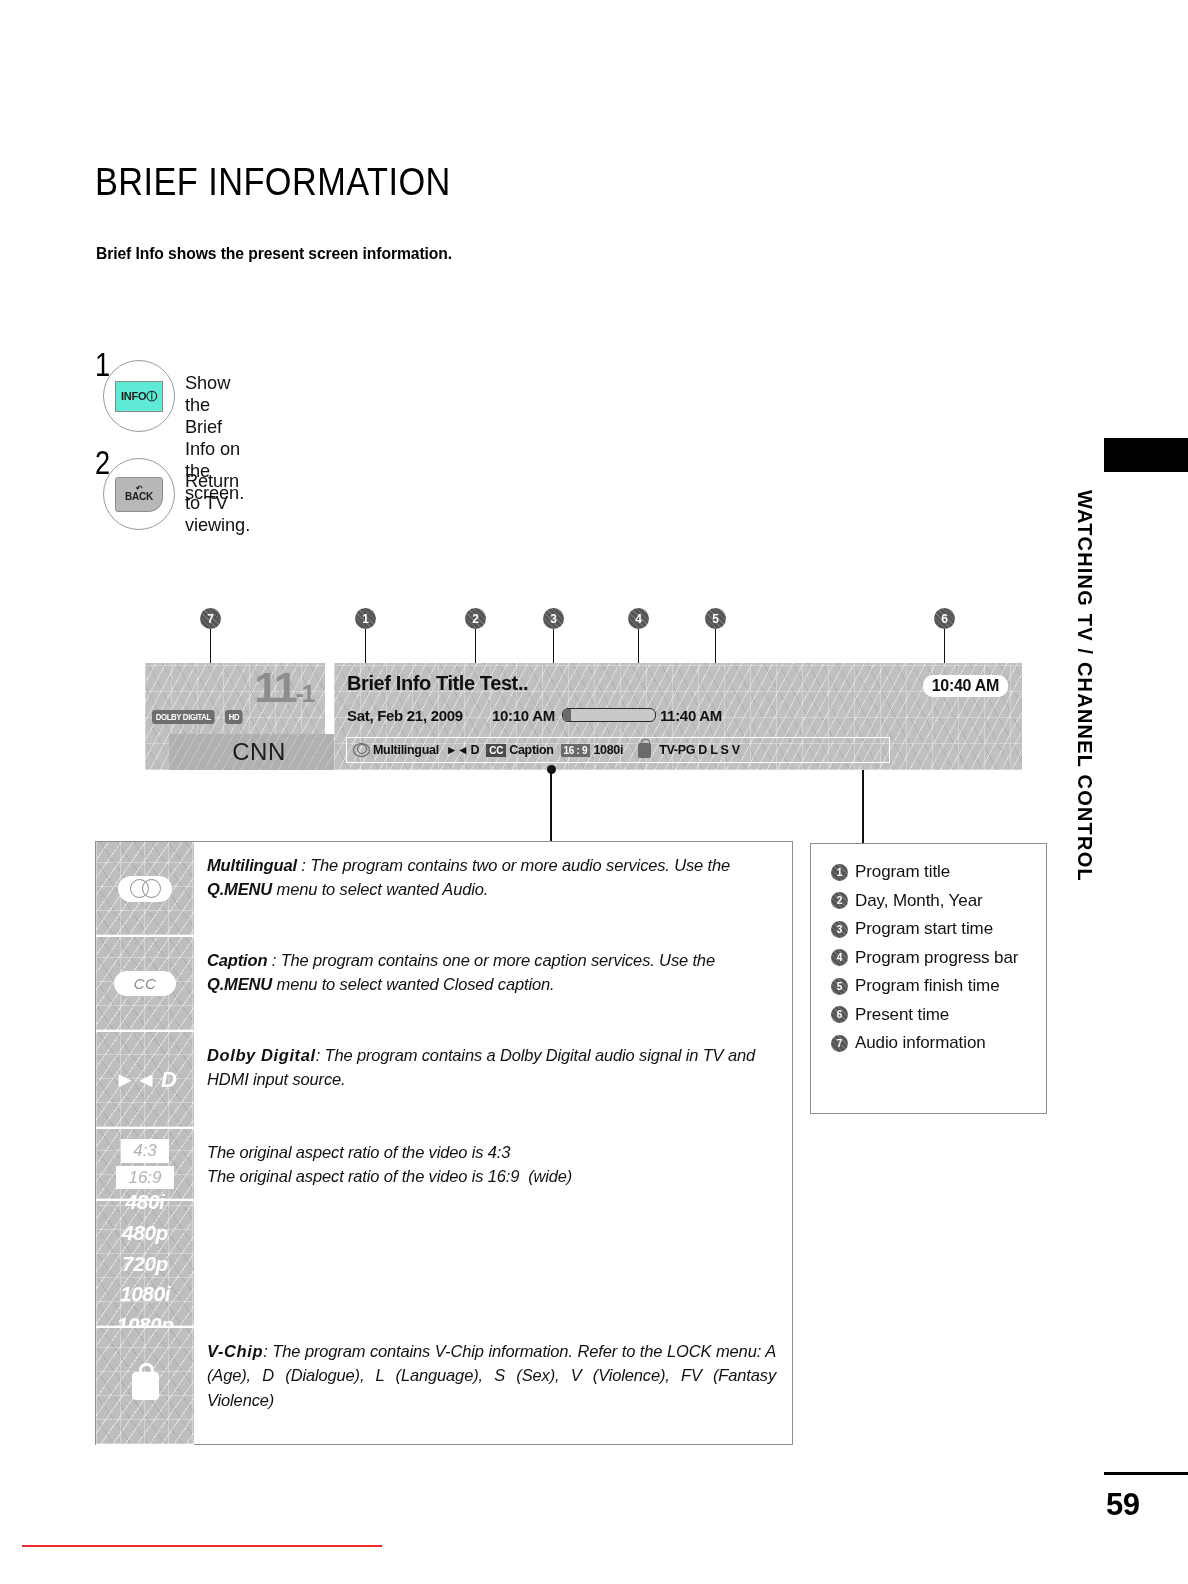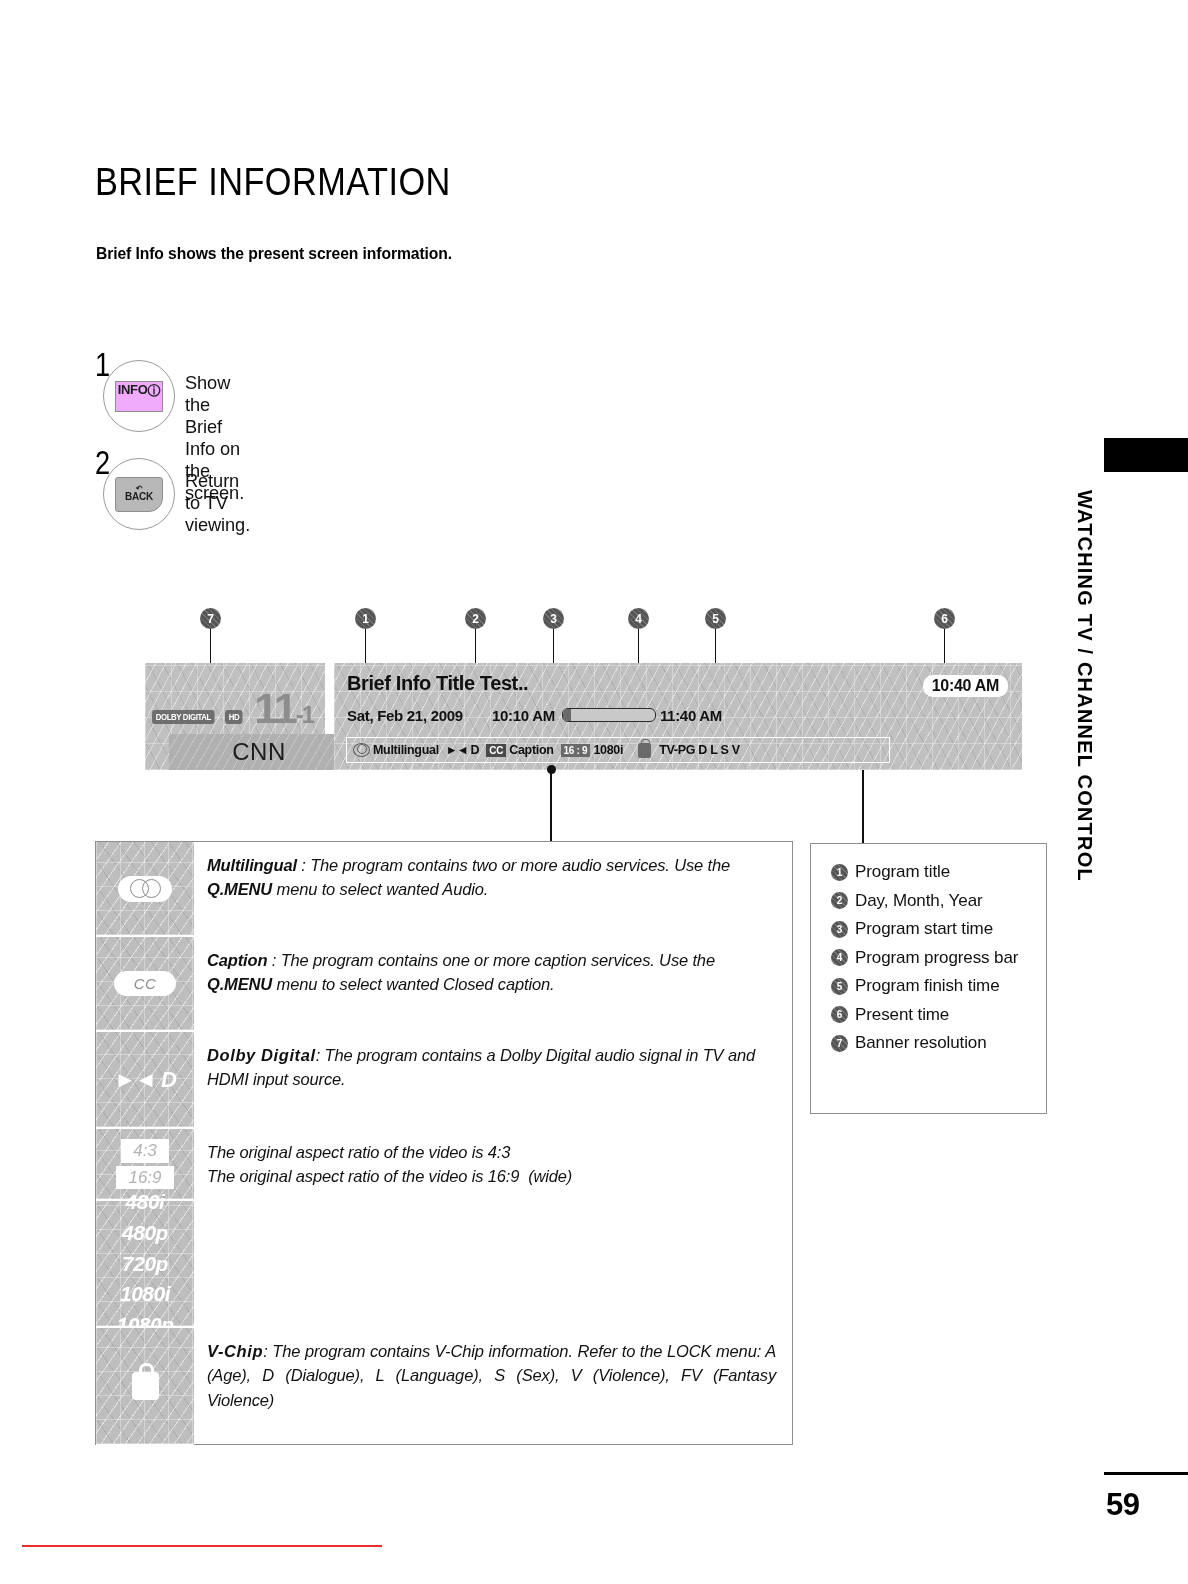--- a/index.html
+++ b/index.html
@@ -32,23 +32,23 @@
     position:absolute;font-size:34px;font-weight:400;color:#000;
     font-family:"Liberation Sans Narrow","Liberation Sans",sans-serif;
     transform:scaleX(0.8);transform-origin:left top;
   }
   .step-circle{
     position:absolute;width:70px;height:70px;border-radius:50%;
     border:1.3px solid #9a9a9a;background:#fff;
     display:flex;align-items:center;justify-content:center;
   }
   .btn-info{
-    width:46px;height:29px;background:#f0abfc;border:1px solid #8d8d8d;
-    display:flex;justify-content:center;
-    font-size:13px;font-weight:bold;color:#1c1c1c;letter-spacing:-0.3px;
+    width:46px;height:29px;background:#5eead4;border:1px solid #8d8d8d;
+    display:flex;align-items:center;justify-content:center;
+    font-size:11px;font-weight:bold;color:#1c1c1c;letter-spacing:-0.3px;
   }
   .btn-back{
     width:46px;height:33px;background:#b8b8b8;border:1px solid #8d8d8d;
     border-radius:3px 3px 14px 3px;
     display:flex;flex-direction:column;align-items:center;justify-content:center;
     font-size:10px;font-weight:bold;color:#1c1c1c;letter-spacing:-0.2px;
     line-height:1;
   }
   .btn-back .arc{font-size:8px;line-height:6px;}
   .step-text{
@@ -63,21 +63,21 @@
     background-image:
       repeating-linear-gradient(0deg, rgba(255,255,255,.30) 0 1px, rgba(0,0,0,0) 1px 26px),
       repeating-linear-gradient(90deg, rgba(255,255,255,.30) 0 1px, rgba(0,0,0,0) 1px 26px),
       repeating-linear-gradient(118deg, rgba(255,255,255,.45) 0 1px, rgba(0,0,0,0) 1px 9px),
       repeating-linear-gradient(62deg, rgba(150,150,150,.35) 0 1px, rgba(0,0,0,0) 1px 13px);
   }
   #bn-left{position:absolute;left:0;top:0;width:180px;height:107px;}
   #bn-right{position:absolute;left:189px;top:0;width:688px;height:107px;}
 
   .bn-chan{
-    position:absolute;right:12px;top:21px;
+    position:absolute;right:12px;top:0;
     font-size:43px;font-weight:bold;color:#8d8d8d;letter-spacing:-2px;
     font-family:"Liberation Sans",sans-serif;
   }
   .bn-chan .sub{font-size:24px;}
   .bn-badges{position:absolute;left:7px;top:47px;display:flex;gap:5px;}
   .bdg{
     background:#6e6e6e;color:#fff;font-size:8.5px;font-weight:bold;
     padding:2px 4px;border-radius:3px;letter-spacing:-0.4px;
     transform:scaleX(0.92);transform-origin:left center;
   }
@@ -423,21 +423,21 @@
     <div class="lg-item">
       <div class="lg-num">5</div>
       <div class="lg-label">Program finish time</div>
     </div>
     <div class="lg-item">
       <div class="lg-num">6</div>
       <div class="lg-label">Present time</div>
     </div>
     <div class="lg-item">
       <div class="lg-num">7</div>
-      <div class="lg-label">Banner resolution</div>
+      <div class="lg-label">Audio information</div>
     </div>
   </div>
 
 <div id="side-tab-block"></div>
 <div id="side-tab-text">WATCHING TV / CHANNEL CONTROL</div>
 
 <div id="pg-rule"></div>
 <div id="pg-num">59</div>
 <div id="red-rule"></div>
 

